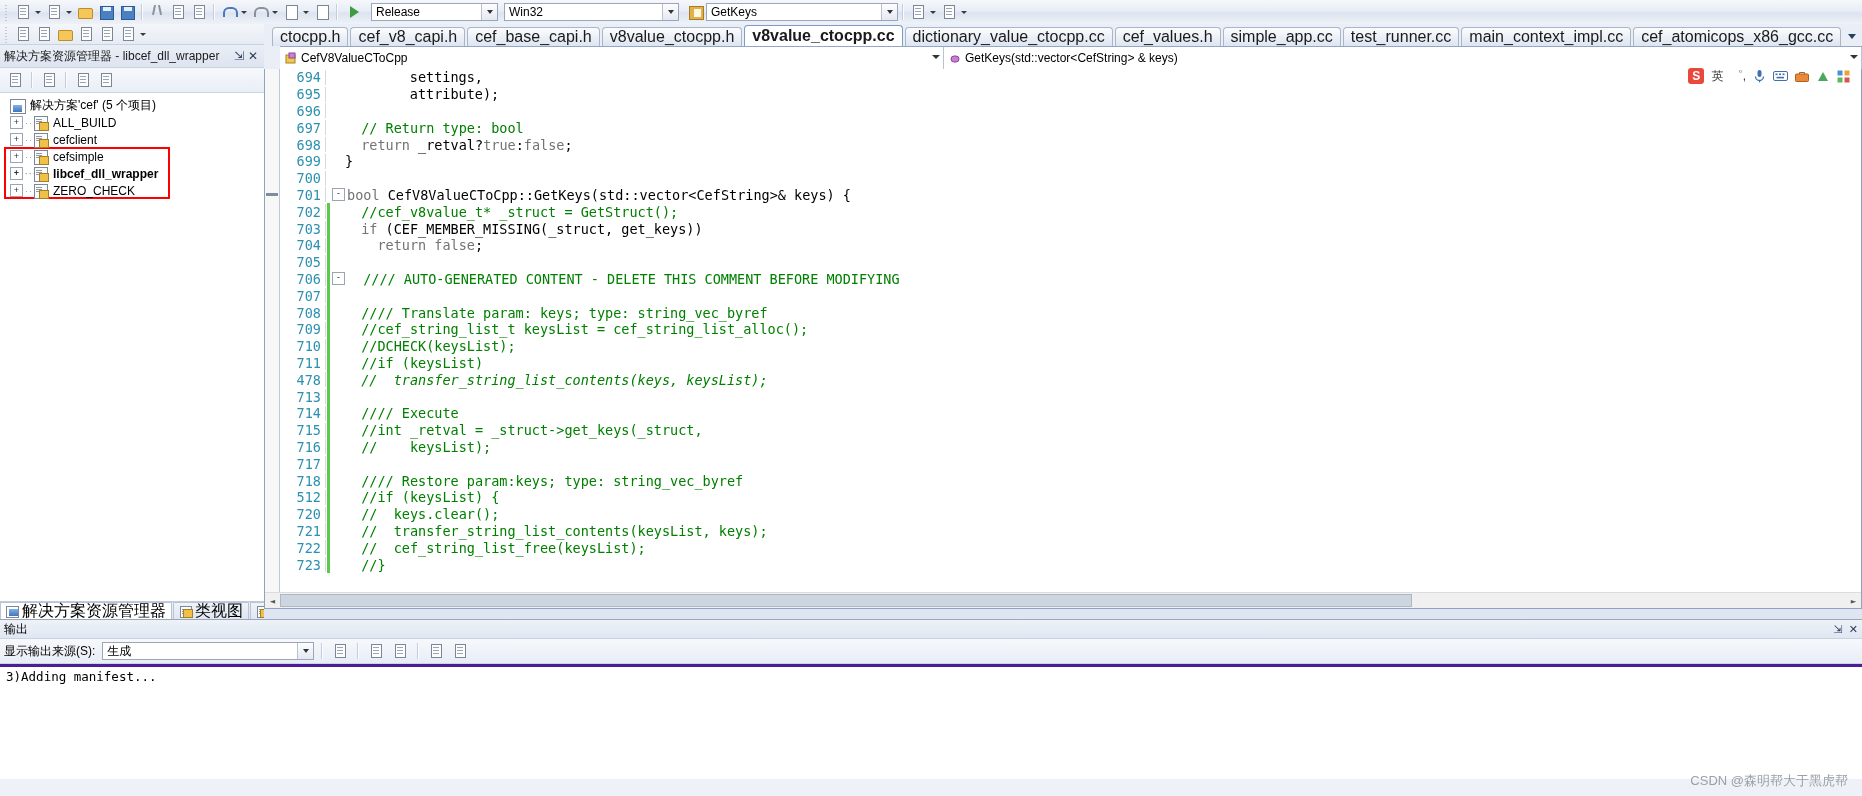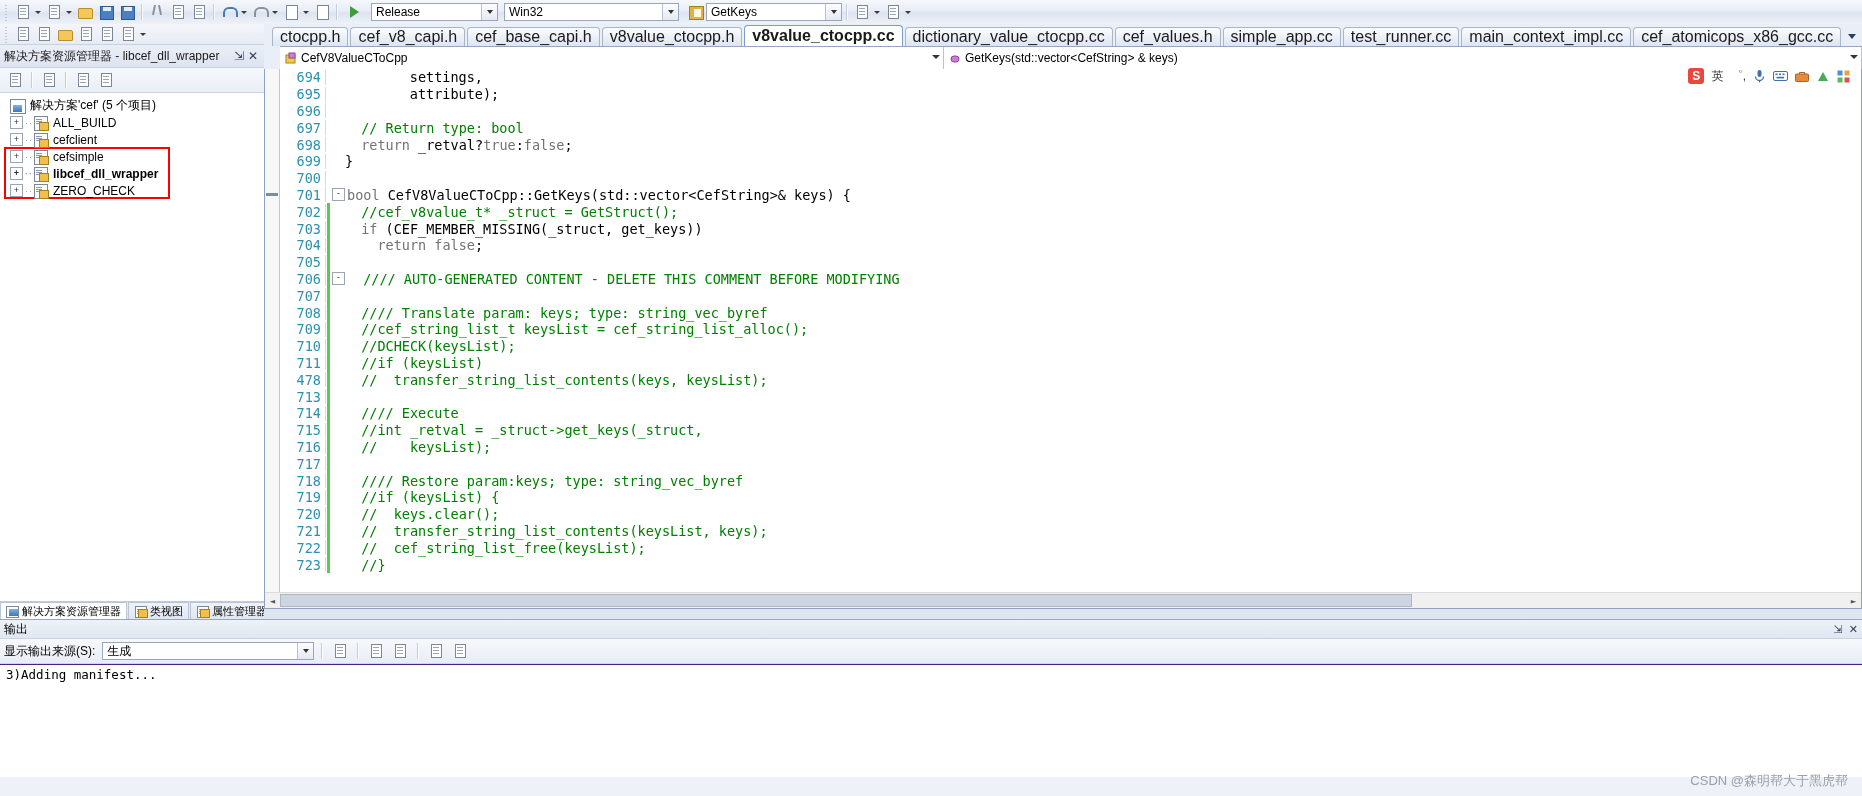--- a/index.html
+++ b/index.html
@@ -92,21 +92,21 @@
     background:#f0c04a;border:1px solid #a4801f;}
   .sol-ic{position:absolute;left:0;top:0;width:14px;height:13px;background:#fff;
     border:1px solid #7d8795;}
   .sol-ic:after{content:"";position:absolute;left:2px;bottom:1px;width:9px;height:7px;
     background:linear-gradient(#7fb2e8,#3f74bb);}
   .redbox{position:absolute;left:4px;top:0;width:162px;height:48px;
     border:2px solid #ff0000;pointer-events:none;}
   .sol-tabs{position:absolute;left:0;bottom:0;width:264px;height:18px;
     display:flex;align-items:flex-end;background:linear-gradient(#e9eef6,#dce3ef);
     border-top:1px solid #c1cbda;}
-  .sol-tab{display:flex;align-items:center;gap:3px;height:17px;padding:0 5px;font-size:11px;
+  .sol-tab{display:flex;align-items:center;gap:3px;height:17px;padding:0 5px;font-size:16px;
     border:1px solid #b9c4d4;border-bottom:none;background:linear-gradient(#eff3f9,#dfe6f1);
     margin-right:1px;white-space:nowrap;}
   .sol-tab.active{background:#fff;}
   .tabic{width:13px;height:12px;position:relative;flex:none;}
 
   
   .editor-wrap{position:absolute;left:264px;top:24px;width:1598px;height:596px;
     background:linear-gradient(#e9eef7,#dfe6f2);}
   .tabstrip{position:relative;height:22px;display:flex;align-items:flex-end;
     padding-left:8px;overflow:hidden;}
@@ -163,21 +163,21 @@
     background:#eef1f7;border-top:1px solid #9aa7ba;}
   .out-title{height:18px;display:flex;align-items:center;justify-content:space-between;
     padding:0 4px;background:linear-gradient(#eef2f8,#e0e7f2);
     border-bottom:1px solid #c9d2e0;font-size:12px;}
   .out-ctrls{display:flex;align-items:center;gap:6px;color:#2b3d55;font-size:11px;}
   .out-toolbar{height:24px;display:flex;align-items:center;gap:3px;padding:0 4px;
     background:linear-gradient(#f6f8fb,#e8edf6);border-bottom:1px solid #ccd5e2;}
   .out-label{font-size:12px;margin-right:4px;}
   .out-body{background:#fff;height:110px;padding:2px 0 0 6px;
     font-family:"DejaVu Sans Mono","Liberation Mono",monospace;font-size:12.5px;
-    border-top:1px solid #4c1d95;}
+    border-top:3px solid #4c1d95;}
   .watermark{position:absolute;right:14px;bottom:6px;font-size:13px;color:#9aa0a8;
     font-family:"Liberation Sans",sans-serif;}
 </style>
 </head>
 <body>
 
 <div class="app">
 
   <div class="toolbar">
     <div class="grip"></div>
@@ -271,21 +271,21 @@
     <div class="combo" style="width:175px;margin-left:6px;">
       <span>Win32</span>
       <span class="cb-arrow"></span>
     </div>
 
     <div class="tb-btn" style="margin-left:6px">
       <span class="ic">
           <i class="goldbook"></i>
         </span>
     </div>
-    <div class="combo" style="width:136px;">
+    <div class="combo" style="width:192px;">
       <span>GetKeys</span>
       <span class="cb-arrow"></span>
     </div>
 
     <div class="tb-sep"></div>
     <div class="tb-btn">
       <span class="ic">
           <i class="pg"></i>
         </span>
     </div>
@@ -521,28 +521,28 @@
           <div class="ln"><span class="num">702</span><span class="sep"></span><span class="chg mod"></span><span class="fspace"></span><span style="padding-left: 16.2px;"><span class="cm">//cef_v8value_t* _struct = GetStruct();</span></span></div>
           <div class="ln"><span class="num">703</span><span class="sep"></span><span class="chg mod"></span><span class="fspace"></span><span style="padding-left: 16.2px;"><span class="kw">if</span><span class="src"> (CEF_MEMBER_MISSING(_struct, get_keys))</span></span></div>
           <div class="ln"><span class="num">704</span><span class="sep"></span><span class="chg mod"></span><span class="fspace"></span><span style="padding-left: 32.4px;"><span class="kw">return</span><span class="src"> </span><span class="kw">false</span><span class="src">;</span></span></div>
           <div class="ln"><span class="num">705</span><span class="sep"></span><span class="chg mod"></span><span class="fspace"></span><span style="padding-left: 0px;"></span></div>
           <div class="ln"><span class="num">706</span><span class="sep"></span><span class="chg mod"></span><span class="fbox">-</span><span style="padding-left: 16.2px;"><span class="cm">//// AUTO-GENERATED CONTENT - DELETE THIS COMMENT BEFORE MODIFYING</span></span></div>
           <div class="ln"><span class="num">707</span><span class="sep"></span><span class="chg mod"></span><span class="fspace"></span><span style="padding-left: 0px;"></span></div>
           <div class="ln"><span class="num">708</span><span class="sep"></span><span class="chg mod"></span><span class="fspace"></span><span style="padding-left: 16.2px;"><span class="cm">//// Translate param: keys; type: string_vec_byref</span></span></div>
           <div class="ln"><span class="num">709</span><span class="sep"></span><span class="chg mod"></span><span class="fspace"></span><span style="padding-left: 16.2px;"><span class="cm">//cef_string_list_t keysList = cef_string_list_alloc();</span></span></div>
           <div class="ln"><span class="num">710</span><span class="sep"></span><span class="chg mod"></span><span class="fspace"></span><span style="padding-left: 16.2px;"><span class="cm">//DCHECK(keysList);</span></span></div>
           <div class="ln"><span class="num">711</span><span class="sep"></span><span class="chg mod"></span><span class="fspace"></span><span style="padding-left: 16.2px;"><span class="cm">//if (keysList)</span></span></div>
-          <div class="ln"><span class="num">478</span><span class="sep"></span><span class="chg mod"></span><span class="fspace"></span><span style="padding-left: 16.2px;"><span class="cm">//  transfer_string_list_contents(keys, keysList);</span></span></div>
+          <div class="ln"><span class="num">478</span><span class="sep"></span><span class="chg mod"></span><span class="fspace"></span><span style="padding-left: 16.2px; font-style: italic;"><span class="cm">//  transfer_string_list_contents(keys, keysList);</span></span></div>
           <div class="ln"><span class="num">713</span><span class="sep"></span><span class="chg mod"></span><span class="fspace"></span><span style="padding-left: 0px;"></span></div>
           <div class="ln"><span class="num">714</span><span class="sep"></span><span class="chg mod"></span><span class="fspace"></span><span style="padding-left: 16.2px;"><span class="cm">//// Execute</span></span></div>
           <div class="ln"><span class="num">715</span><span class="sep"></span><span class="chg mod"></span><span class="fspace"></span><span style="padding-left: 16.2px;"><span class="cm">//int _retval = _struct-&gt;get_keys(_struct,</span></span></div>
           <div class="ln"><span class="num">716</span><span class="sep"></span><span class="chg mod"></span><span class="fspace"></span><span style="padding-left: 16.2px;"><span class="cm">//    keysList);</span></span></div>
           <div class="ln"><span class="num">717</span><span class="sep"></span><span class="chg mod"></span><span class="fspace"></span><span style="padding-left: 0px;"></span></div>
           <div class="ln"><span class="num">718</span><span class="sep"></span><span class="chg mod"></span><span class="fspace"></span><span style="padding-left: 16.2px;"><span class="cm">//// Restore param:keys; type: string_vec_byref</span></span></div>
-          <div class="ln"><span class="num">719</span><span class="sep"></span><span class="chg mod"></span><span class="fspace"></span><span style="padding-left: 16.2px;"><span class="cm">//if (keysList) {</span></span></div>
+          <div class="ln"><span class="num">512</span><span class="sep"></span><span class="chg mod"></span><span class="fspace"></span><span style="padding-left: 16.2px;"><span class="cm">//if (keysList) {</span></span></div>
           <div class="ln"><span class="num">720</span><span class="sep"></span><span class="chg mod"></span><span class="fspace"></span><span style="padding-left: 16.2px;"><span class="cm">//  keys.clear();</span></span></div>
           <div class="ln"><span class="num">721</span><span class="sep"></span><span class="chg mod"></span><span class="fspace"></span><span style="padding-left: 16.2px;"><span class="cm">//  transfer_string_list_contents(keysList, keys);</span></span></div>
           <div class="ln"><span class="num">722</span><span class="sep"></span><span class="chg mod"></span><span class="fspace"></span><span style="padding-left: 16.2px;"><span class="cm">//  cef_string_list_free(keysList);</span></span></div>
           <div class="ln"><span class="num">723</span><span class="sep"></span><span class="chg mod"></span><span class="fspace"></span><span style="padding-left: 16.2px;"><span class="cm">//}</span></span></div>
         </div>
 
       <div class="vline" style="left:14px"></div>
 
       <div class="hscroll">
         <div class="hs-left">◄</div>

